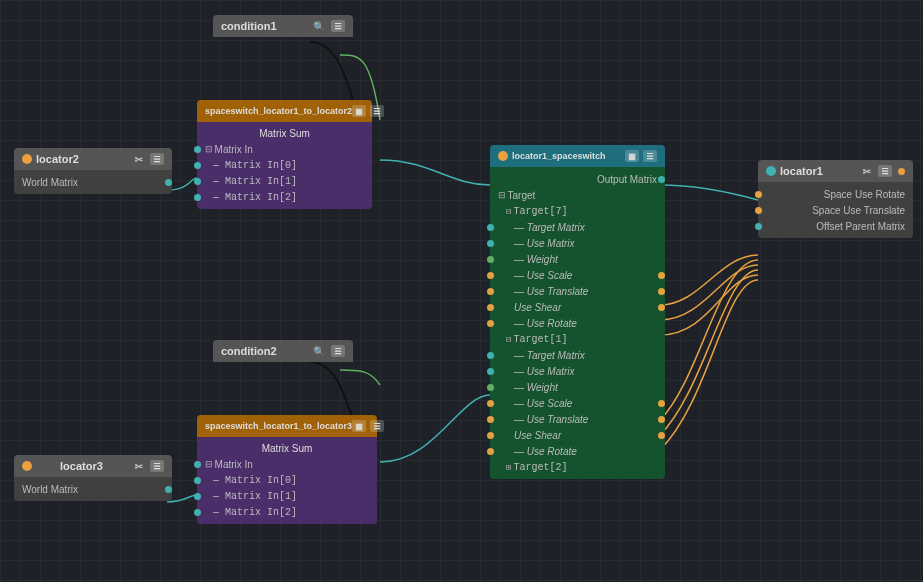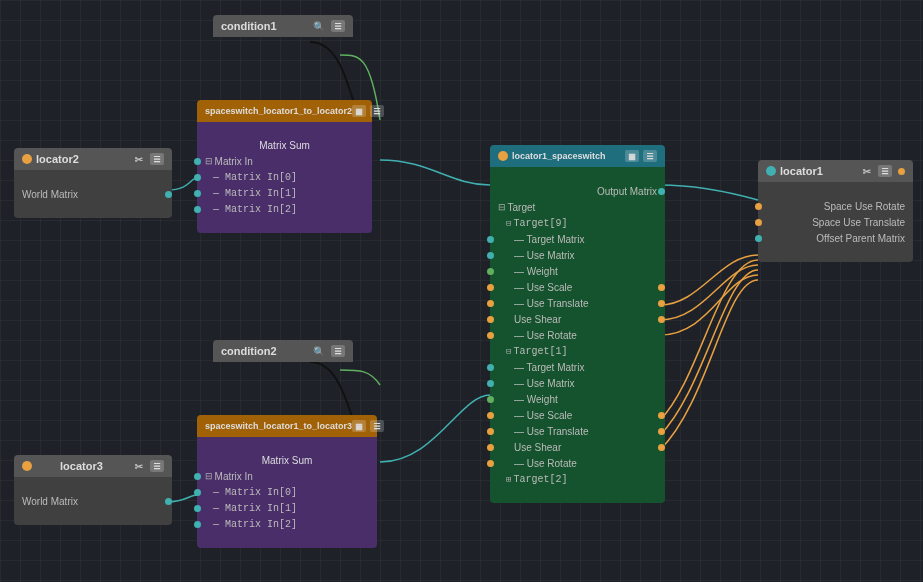--- a/index.html
+++ b/index.html
@@ -37,21 +37,21 @@
       height: 22px;
     }
 
     .node-header .icons {
       display: flex;
       gap: 4px;
       align-items: center;
     }
 
     .node-body {
-      padding: 16px 8px;
+      padding: 4px 8px;
       border-radius: 0 0 4px 4px;
       font-size: 10px;
     }
 
     
     .node-gray .node-header { background: #555; }
     .node-gray .node-body { background: #404040; }
 
     .node-purple .node-header { background: #a16207; }
     .node-purple .node-body { background: #4a2e6a; }
@@ -79,21 +79,21 @@
 
     .port-dot-left {
       left: -11px;
     }
 
     .port-dot-orange { background: #e8a040; }
     .port-dot-teal { background: #40b0b0; }
     .port-dot-green { background: #60b060; }
 
     .port-indent { padding-left: 8px; font-family: Liberation Mono, monospace; }
-    .port-indent2 { padding-left: 16px; }
+    .port-indent2 { padding-left: 16px; font-style: italic; }
 
     
     .icon-box {
       width: 14px;
       height: 12px;
       background: rgba(255,255,255,0.2);
       border-radius: 2px;
       display: inline-flex;
       align-items: center;
       justify-content: center;
@@ -261,21 +261,21 @@
     <div class="port" style="justify-content:flex-end;">
       <span>Output Matrix</span>
       <span class="port-dot port-dot-teal" style="right:-8px;"></span>
     </div>
     <div class="port">
       <span class="group-expand">⊟</span>
         <span>Target</span>
     </div>
     <div class="port port-indent">
       <span class="group-expand">⊟</span>
-        <span>Target[9]</span>
+        <span>Target[7]</span>
     </div>
     <div class="port port-indent2">
       <span class="port-dot port-dot-teal port-dot-left"></span>
       <span>— Target Matrix</span>
     </div>
     <div class="port port-indent2">
       <span class="port-dot port-dot-teal port-dot-left"></span>
       <span>— Use Matrix</span>
     </div>
     <div class="port port-indent2">

